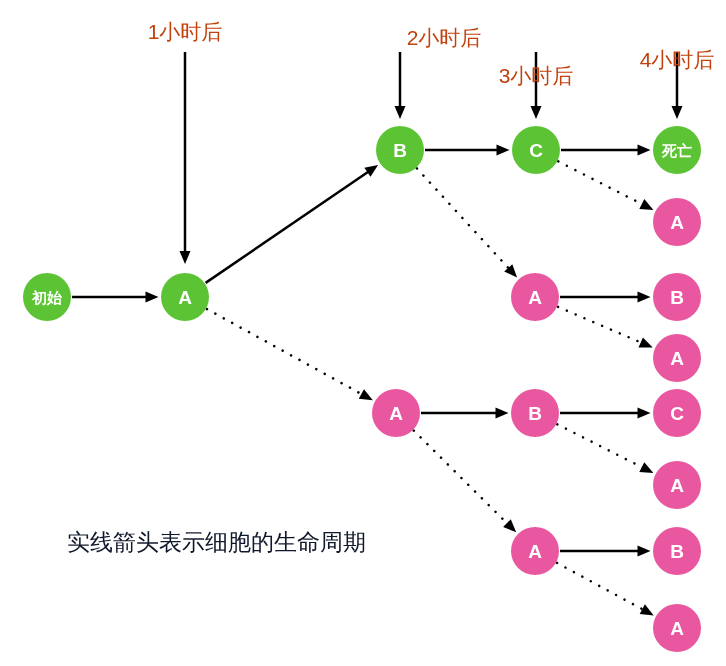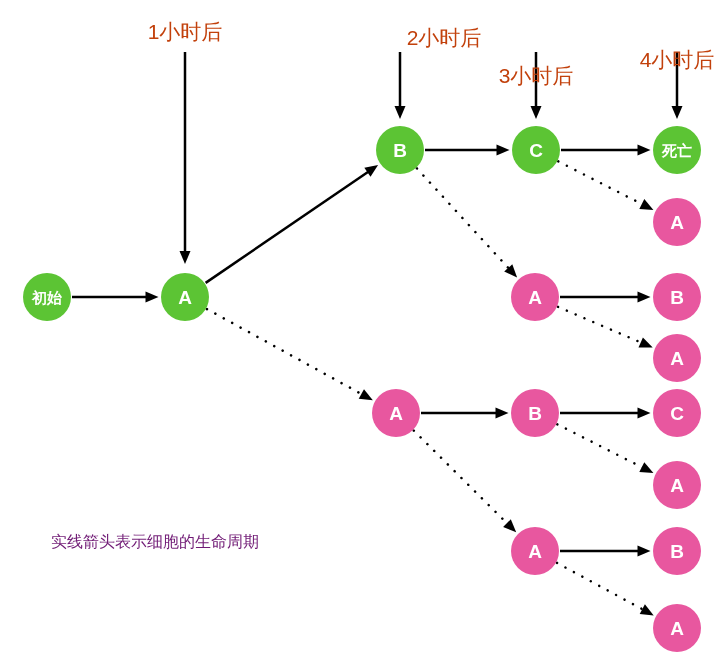--- a/index.html
+++ b/index.html
@@ -13,24 +13,24 @@
   svg{position:absolute;left:0;top:0;}
   .time-label{
     position:absolute;
     transform:translateX(-50%);
     font-size:21px;
     color:#c2410c;
     white-space:nowrap;
   }
   .legend{
     position:absolute;
-    left:51px;top:527px;
-    font-size:16px;
+    left:67px;top:527px;
+    font-size:23px;
     line-height:30px;
-    color:#701a75;
+    color:#0f172a;
     white-space:nowrap;
   }
 </style>
 </head>
 <body>
 
 <div class="canvas">
   <svg id="diagram-svg" width="726" height="666" viewBox="0 0 726 666">
       <line x1="185" y1="52" x2="185" y2="253" stroke="#000000" stroke-width="2.5"></line>
       <polygon points="185.0 264.0 179.5 251.0 190.5 251.0" fill="#000000"></polygon>

